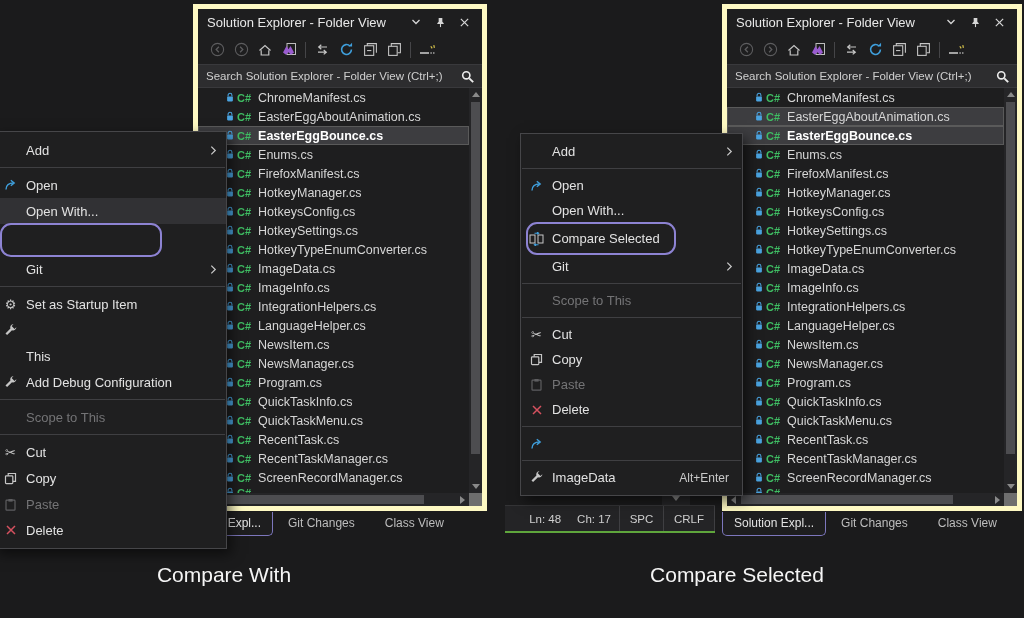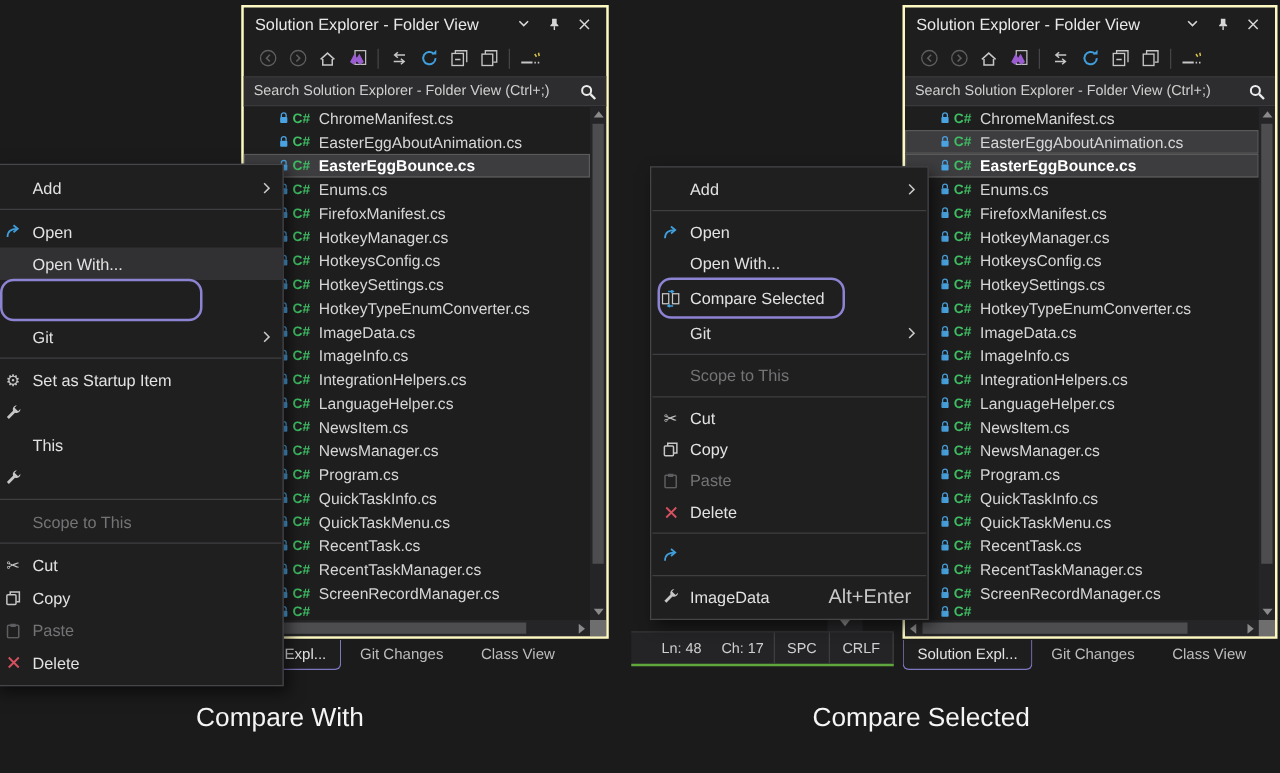--- a/index.html
+++ b/index.html
@@ -1,20 +1,20 @@
 <!DOCTYPE html>
 <html><head>
 <meta charset="utf-8">
 <style>
   * { margin:0; padding:0; box-sizing:border-box; }
   html,body { width:1024px; height:618px; overflow:hidden; }
   body { background:#1b1b1c; font-family:"Liberation Sans", sans-serif; position:relative; }
 
   
-  .panel { position:absolute; background:#1e1e1f; border:2px solid #fef9c3; display:flex; flex-direction:column; z-index:2; }
+  .panel { position:absolute; background:#1e1e1f; border:5px solid #fef9c3; display:flex; flex-direction:column; z-index:2; }
   #p-left  { left:193px; top:4px; width:294px; height:507px; }
   #p-right { left:722px; top:4px; width:300px; height:507px; }
 
   .titlebar { height:26px; display:flex; align-items:center; padding:0 9px; flex:0 0 auto; }
   .tb-title { font-size:13px; color:#e8e8e8; white-space:nowrap; overflow:hidden; flex:1; }
   .tb-btn { width:18px; height:18px; display:flex; align-items:center; justify-content:center; color:#d6d6d6; margin-left:6px; }
 
   .toolbar { height:29px; display:flex; align-items:center; padding:0 7px; flex:0 0 auto; }
   .tbtn { width:24px; height:22px; display:flex; align-items:center; justify-content:center; color:#c6c6c6; }
   .tbtn.dis { color:#5d5d5f; }
@@ -54,21 +54,21 @@
   
   .menu { position:absolute; background:#1f1f20; border:1px solid #464649; box-shadow:4px 5px 12px rgba(0,0,0,.55);
           padding:5px 0; z-index:20; font-size:13px; color:#e2e2e2; }
   #m-left  { left:-6px; top:131px; width:233px; }
   #m-right { left:520px; top:133px; width:223px; }
   .mi { height:26px; display:flex; align-items:center; padding-right:9px; position:relative; white-space:nowrap; }
   #m-right .mi { height:25px; }
   .mi .ic { width:31px; display:flex; justify-content:center; align-items:center; color:#c6c6c6; flex:0 0 auto; font-size:13px; }
   .mi .lbl { flex:1; overflow:hidden; }
   .mi .chev { display:flex; color:#c9c9c9; }
-  .mi .sc { font-size:16px; color:#c9c9c9; margin-right:4px; }
+  .mi .sc { font-size:12px; color:#c9c9c9; margin-right:4px; }
   .mi.dis { color:#747476; }
   .mi.dis .ic { color:#5e5e60; }
   .mi.hoverrow { background:#313134; }
   .mi.annotated { margin:3px 0; }
   .annot { position:absolute; top:-4px; bottom:-4px; left:5px; border:2px solid #8d83d3; border-radius:11px; pointer-events:none; }
   #m-left  .annot { width:162px; }
   #m-right .annot { width:150px; }
   .msep { height:1px; background:#3f3f42; margin:4px 1px; }
 
   
@@ -948,20 +948,21 @@
       <span class="lbl">This</span>
     </div>
     <div class="mi">
       <span class="ic">
         <span style="display: flex;">
           <svg width="13" height="13" viewBox="0 0 13 13">
             <path d="M12.4 3.1a3.3 3.3 0 0 1-4.4 3.1L3.1 11.1 1.5 9.5l4.9-4.9a3.3 3.3 0 0 1 3.1-4.4L7.6 2.1l2.9 2.9 1.8-1.8z" fill="currentColor"></path>
           </svg>
         </span>
       </span>
+      <span class="lbl">Add Debug Configuration</span>
     </div>
     <div class="msep"></div>
     <div class="mi dis">
       <span class="ic"></span>
       <span class="lbl">Scope to This</span>
     </div>
     <div class="msep"></div>
     <div class="mi">
       <span class="ic">
         <span style="display: flex;">✂</span>

